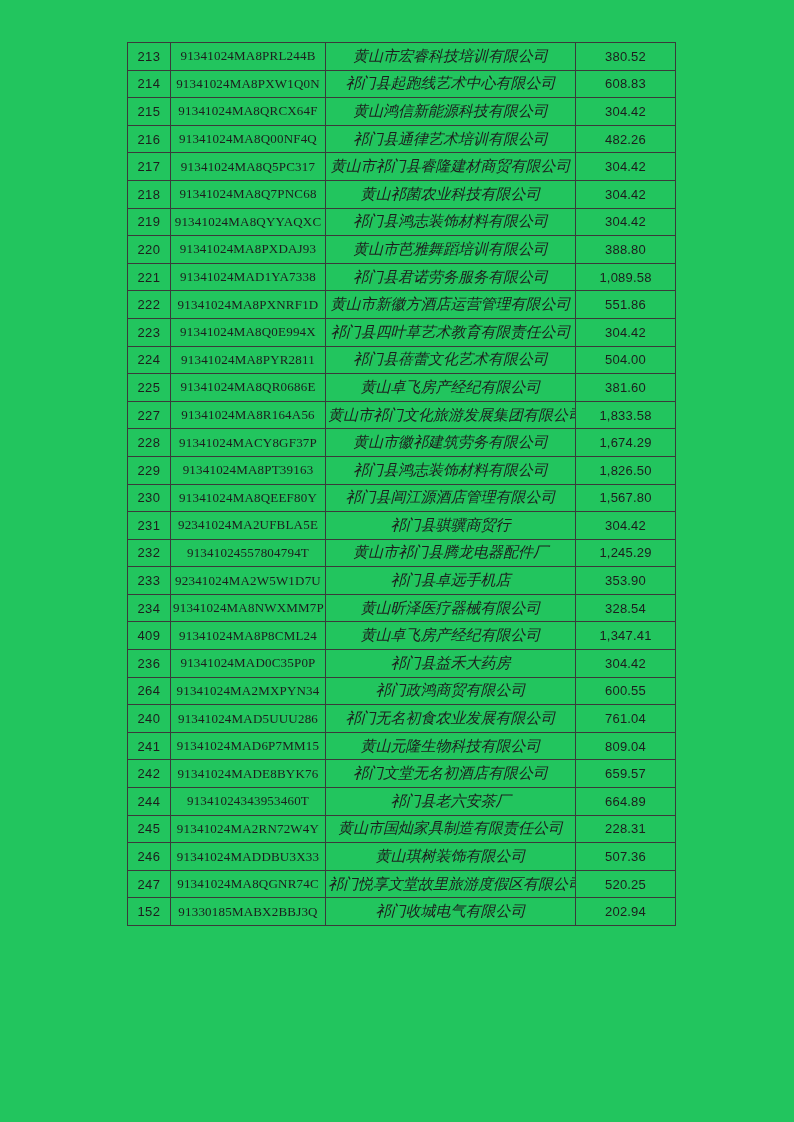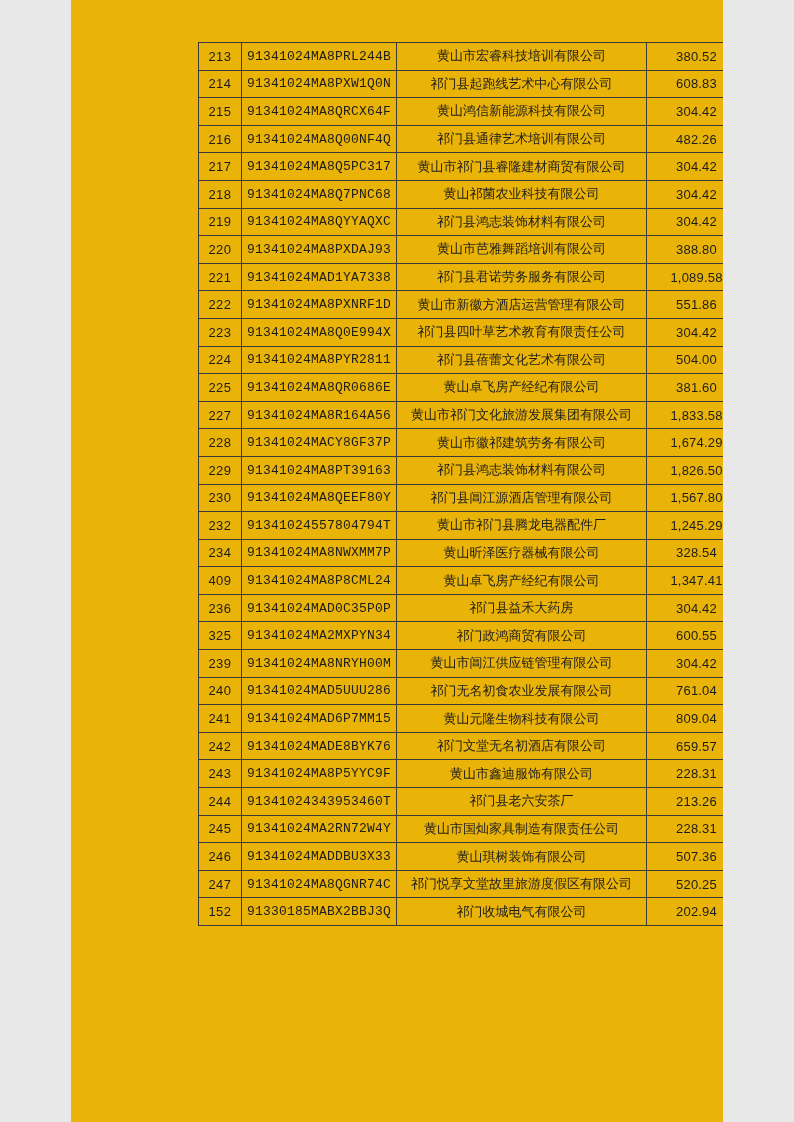--- a/index.html
+++ b/index.html
@@ -1,23 +1,23 @@
 <!DOCTYPE html>
 <html><head>
 <meta charset="utf-8">
 <style>
   * { box-sizing: border-box; margin: 0; padding: 0; }
   html, body { background: #e8e8e8; }
   body { font-family: "Liberation Sans", sans-serif; }
 
   .doc-page {
     position: relative;
-    width: 652px;
+    width: 794px;
     height: 1122px;
-    background: #eab308;
+    background: #22c55e;
     margin: 0 auto;
     overflow: hidden;
   }
 
   table.company-table {
     position: absolute;
     left: 127px;
     top: 42px;
     width: 548px;
     border-collapse: collapse;
@@ -35,28 +35,29 @@
     white-space: nowrap;
   }
 
   td.col-no {
     font-family: "Liberation Sans", sans-serif;
     font-size: 13px;
     letter-spacing: 0.5px;
   }
 
   td.col-code {
-    font-family: Liberation Mono, monospace;
+    font-family: Liberation Serif, serif;
     font-size: 13px;
     letter-spacing: 0.2px;
   }
 
   td.col-name {
     font-family: "DejaVu Serif", "Liberation Serif", serif;
-    font-size: 13px;
+    font-size: 15px;
+    font-style: italic;
   }
 
   td.col-amount {
     font-family: "Liberation Sans", sans-serif;
     font-size: 13px;
     letter-spacing: 0.2px;
   }
 </style>
 </head>
 <body>
@@ -166,84 +167,84 @@
           <td class="col-name">祁门县鸿志装饰材料有限公司</td>
           <td class="col-amount">1,826.50</td>
         </tr>
         <tr>
           <td class="col-no">230</td>
           <td class="col-code">91341024MA8QEEF80Y</td>
           <td class="col-name">祁门县阊江源酒店管理有限公司</td>
           <td class="col-amount">1,567.80</td>
         </tr>
         <tr>
+          <td class="col-no">231</td>
+          <td class="col-code">92341024MA2UFBLA5E</td>
+          <td class="col-name">祁门县骐骥商贸行</td>
+          <td class="col-amount">304.42</td>
+        </tr>
+        <tr>
           <td class="col-no">232</td>
           <td class="col-code">91341024557804794T</td>
           <td class="col-name">黄山市祁门县腾龙电器配件厂</td>
           <td class="col-amount">1,245.29</td>
         </tr>
         <tr>
+          <td class="col-no">233</td>
+          <td class="col-code">92341024MA2W5W1D7U</td>
+          <td class="col-name">祁门县卓远手机店</td>
+          <td class="col-amount">353.90</td>
+        </tr>
+        <tr>
           <td class="col-no">234</td>
           <td class="col-code">91341024MA8NWXMM7P</td>
           <td class="col-name">黄山昕泽医疗器械有限公司</td>
           <td class="col-amount">328.54</td>
         </tr>
         <tr>
           <td class="col-no">409</td>
           <td class="col-code">91341024MA8P8CML24</td>
           <td class="col-name">黄山卓飞房产经纪有限公司</td>
           <td class="col-amount">1,347.41</td>
         </tr>
         <tr>
           <td class="col-no">236</td>
           <td class="col-code">91341024MAD0C35P0P</td>
           <td class="col-name">祁门县益禾大药房</td>
           <td class="col-amount">304.42</td>
         </tr>
         <tr>
-          <td class="col-no">325</td>
+          <td class="col-no">264</td>
           <td class="col-code">91341024MA2MXPYN34</td>
           <td class="col-name">祁门政鸿商贸有限公司</td>
           <td class="col-amount">600.55</td>
-        </tr>
-        <tr>
-          <td class="col-no">239</td>
-          <td class="col-code">91341024MA8NRYH00M</td>
-          <td class="col-name">黄山市阊江供应链管理有限公司</td>
-          <td class="col-amount">304.42</td>
         </tr>
         <tr>
           <td class="col-no">240</td>
           <td class="col-code">91341024MAD5UUU286</td>
           <td class="col-name">祁门无名初食农业发展有限公司</td>
           <td class="col-amount">761.04</td>
         </tr>
         <tr>
           <td class="col-no">241</td>
           <td class="col-code">91341024MAD6P7MM15</td>
           <td class="col-name">黄山元隆生物科技有限公司</td>
           <td class="col-amount">809.04</td>
         </tr>
         <tr>
           <td class="col-no">242</td>
           <td class="col-code">91341024MADE8BYK76</td>
           <td class="col-name">祁门文堂无名初酒店有限公司</td>
           <td class="col-amount">659.57</td>
         </tr>
         <tr>
-          <td class="col-no">243</td>
-          <td class="col-code">91341024MA8P5YYC9F</td>
-          <td class="col-name">黄山市鑫迪服饰有限公司</td>
-          <td class="col-amount">228.31</td>
-        </tr>
-        <tr>
           <td class="col-no">244</td>
           <td class="col-code">91341024343953460T</td>
           <td class="col-name">祁门县老六安茶厂</td>
-          <td class="col-amount">213.26</td>
+          <td class="col-amount">664.89</td>
         </tr>
         <tr>
           <td class="col-no">245</td>
           <td class="col-code">91341024MA2RN72W4Y</td>
           <td class="col-name">黄山市国灿家具制造有限责任公司</td>
           <td class="col-amount">228.31</td>
         </tr>
         <tr>
           <td class="col-no">246</td>
           <td class="col-code">91341024MADDBU3X33</td>

